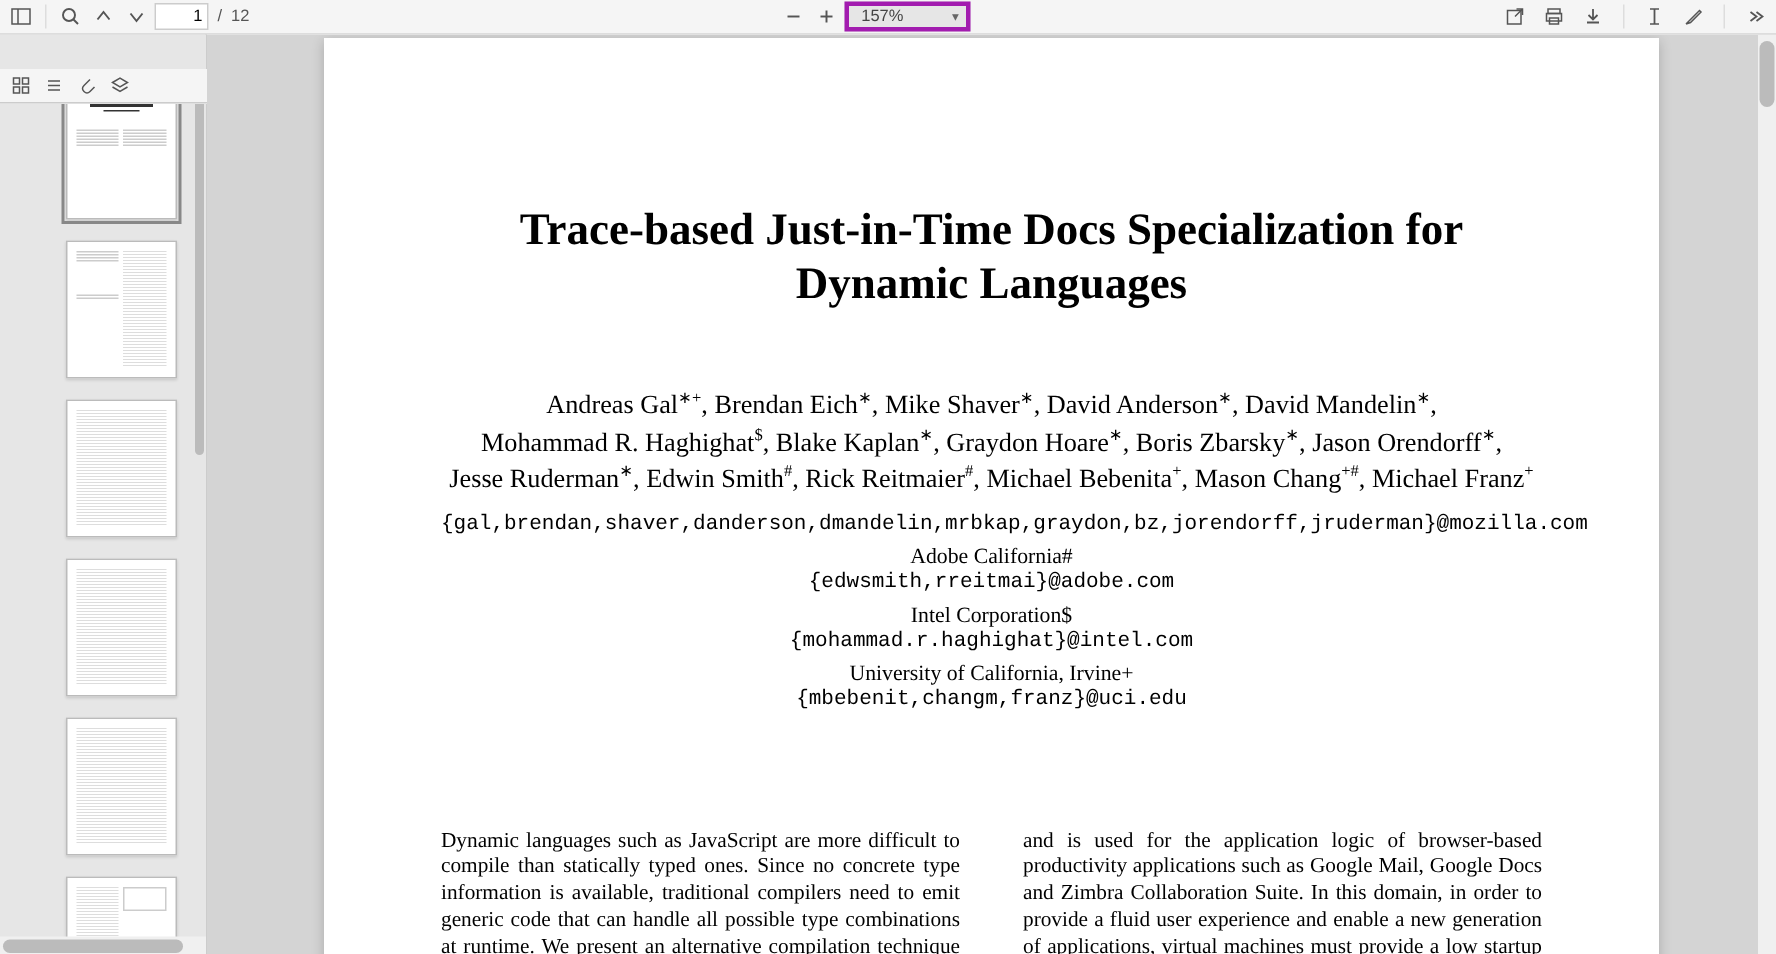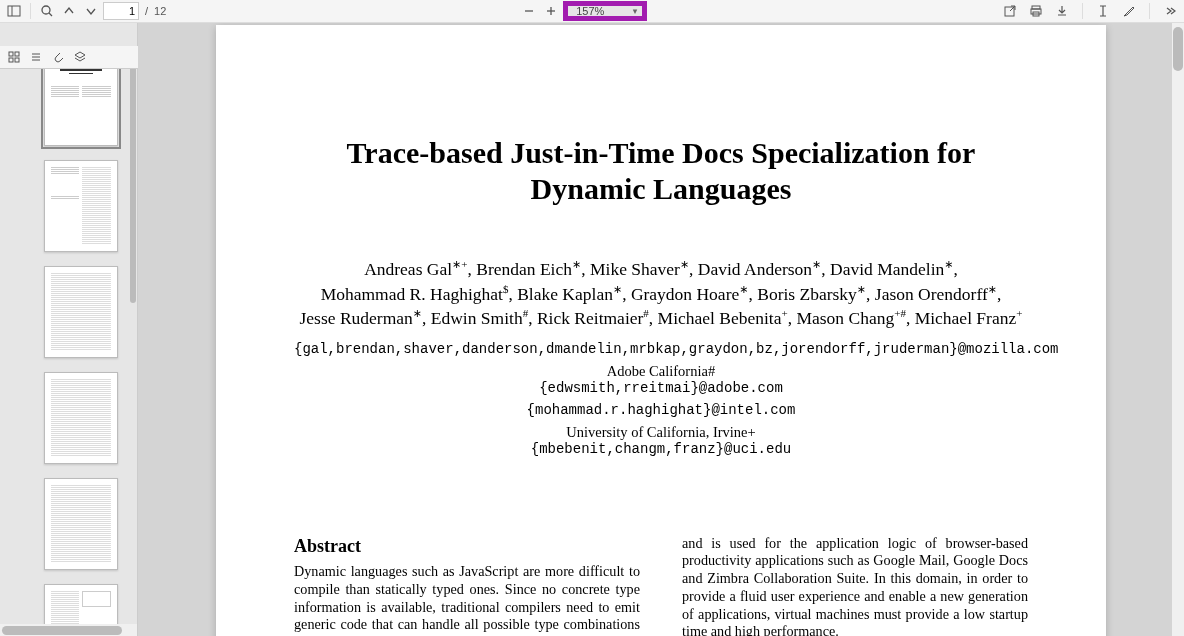--- a/index.html
+++ b/index.html
@@ -5,21 +5,21 @@
 * { margin: 0; padding: 0; box-sizing: border-box; }
 body { font-family: -apple-system, Arial, sans-serif; background: #d4d4d4; overflow: hidden; width: 1184px; height: 636px; }
 
 .toolbar { height: 23px; background: #f5f5f5; border-bottom: 1px solid #ddd; display: flex; align-items: center; padding: 0 4px; font-size: 11px; color: #444; }
 .tb-left, .tb-center, .tb-right { display: flex; align-items: center; gap: 2px; }
 .tb-left { flex: 0 0 auto; }
 .tb-center { flex: 1; justify-content: center; }
 .tb-right { flex: 0 0 auto; gap: 6px; }
 .tb-btn { width: 20px; height: 20px; display: flex; align-items: center; justify-content: center; cursor: pointer; border-radius: 2px; }
 .page-input { width: 36px; height: 18px; text-align: right; border: 1px solid #ccc; font-size: 11px; padding-right: 3px; background: #fff; }
-.zoom-box { background: #e6e6e6; border: 5px solid #a21caf; height: 20px; display: flex; align-items: center; padding: 0 20px 0 8px; font-size: 11px; position: relative; min-width: 84px; }
+.zoom-box { background: #e6e6e6; border: 3px solid #a21caf; height: 20px; display: flex; align-items: center; padding: 0 20px 0 8px; font-size: 11px; position: relative; min-width: 84px; }
 .zoom-box::after { content: "▾"; position: absolute; right: 5px; font-size: 9px; color: #666; }
 .sep { width: 1px; height: 16px; background: #ddd; margin: 0 4px; }
 
 .secondary-bar { height: 23px; background: #f5f5f5; border-bottom: 1px solid #ccc; display: flex; align-items: center; padding: 0 4px; gap: 2px; width: 138px; position: absolute; top: 23px; left: 0; z-index: 3; }
 
 .main { display: flex; height: calc(100% - 23px); position: relative; }
 .sidebar { width: 138px; background: #e6e6e6; border-right: 1px solid #ccc; padding-top: 23px; overflow-y: auto; position: relative; }
 .thumb-area { padding: 8px 0 8px 24px; display: flex; flex-direction: column; gap: 14px; align-items: center; }
 .thumb { width: 74px; height: 92px; background: #fff; border: 1px solid #bbb; box-shadow: 0 1px 2px rgba(0,0,0,0.15); position: relative; }
 .thumb.active { outline: 2px solid #888; outline-offset: 1px; }
@@ -241,29 +241,29 @@
         Jesse Ruderman<span class="sup">∗</span>, Edwin Smith<span class="sup">#</span>, Rick Reitmaier<span class="sup">#</span>, Michael Bebenita<span class="sup">+</span>, Mason Chang<span class="sup">+#</span>, Michael Franz<span class="sup">+</span>
       </div>
       <div class="affil-block">
         <div class="affil-email">{gal,brendan,shaver,danderson,dmandelin,mrbkap,graydon,bz,jorendorff,jruderman}@mozilla.com</div>
       </div>
       <div class="affil-block">
         <div>Adobe California#</div>
         <div class="affil-email">{edwsmith,rreitmai}@adobe.com</div>
       </div>
       <div class="affil-block">
+        <div>Intel Corporation$</div>
         <div class="affil-email">{mohammad.r.haghighat}@intel.com</div>
       </div>
       <div class="affil-block">
         <div>University of California, Irvine+</div>
         <div class="affil-email">{mbebenit,changm,franz}@uci.edu</div>
       </div>
       <div class="abstract-area">
         <div class="col">
-          <div class="abstract-h">Abstract</div>
           <div>Dynamic languages such as JavaScript are more difficult to compile than statically typed ones. Since no concrete type information is available, traditional compilers need to emit generic code that can handle all possible type combinations at runtime. We present an alternative compilation technique for dynamically-typed languages that identifies frequently executed loop traces at run-time and then generates machine code on the fly that is specialized for the ac-</div>
         </div>
         <div class="col">
           <div>and is used for the application logic of browser-based productivity applications such as Google Mail, Google Docs and Zimbra Collaboration Suite. In this domain, in order to provide a fluid user experience and enable a new generation of applications, virtual machines must provide a low startup time and high performance.</div>
 
         </div>
       </div>
     </div>
     <div class="v-scroll-track">
       <div class="v-scroll-thumb"></div>

